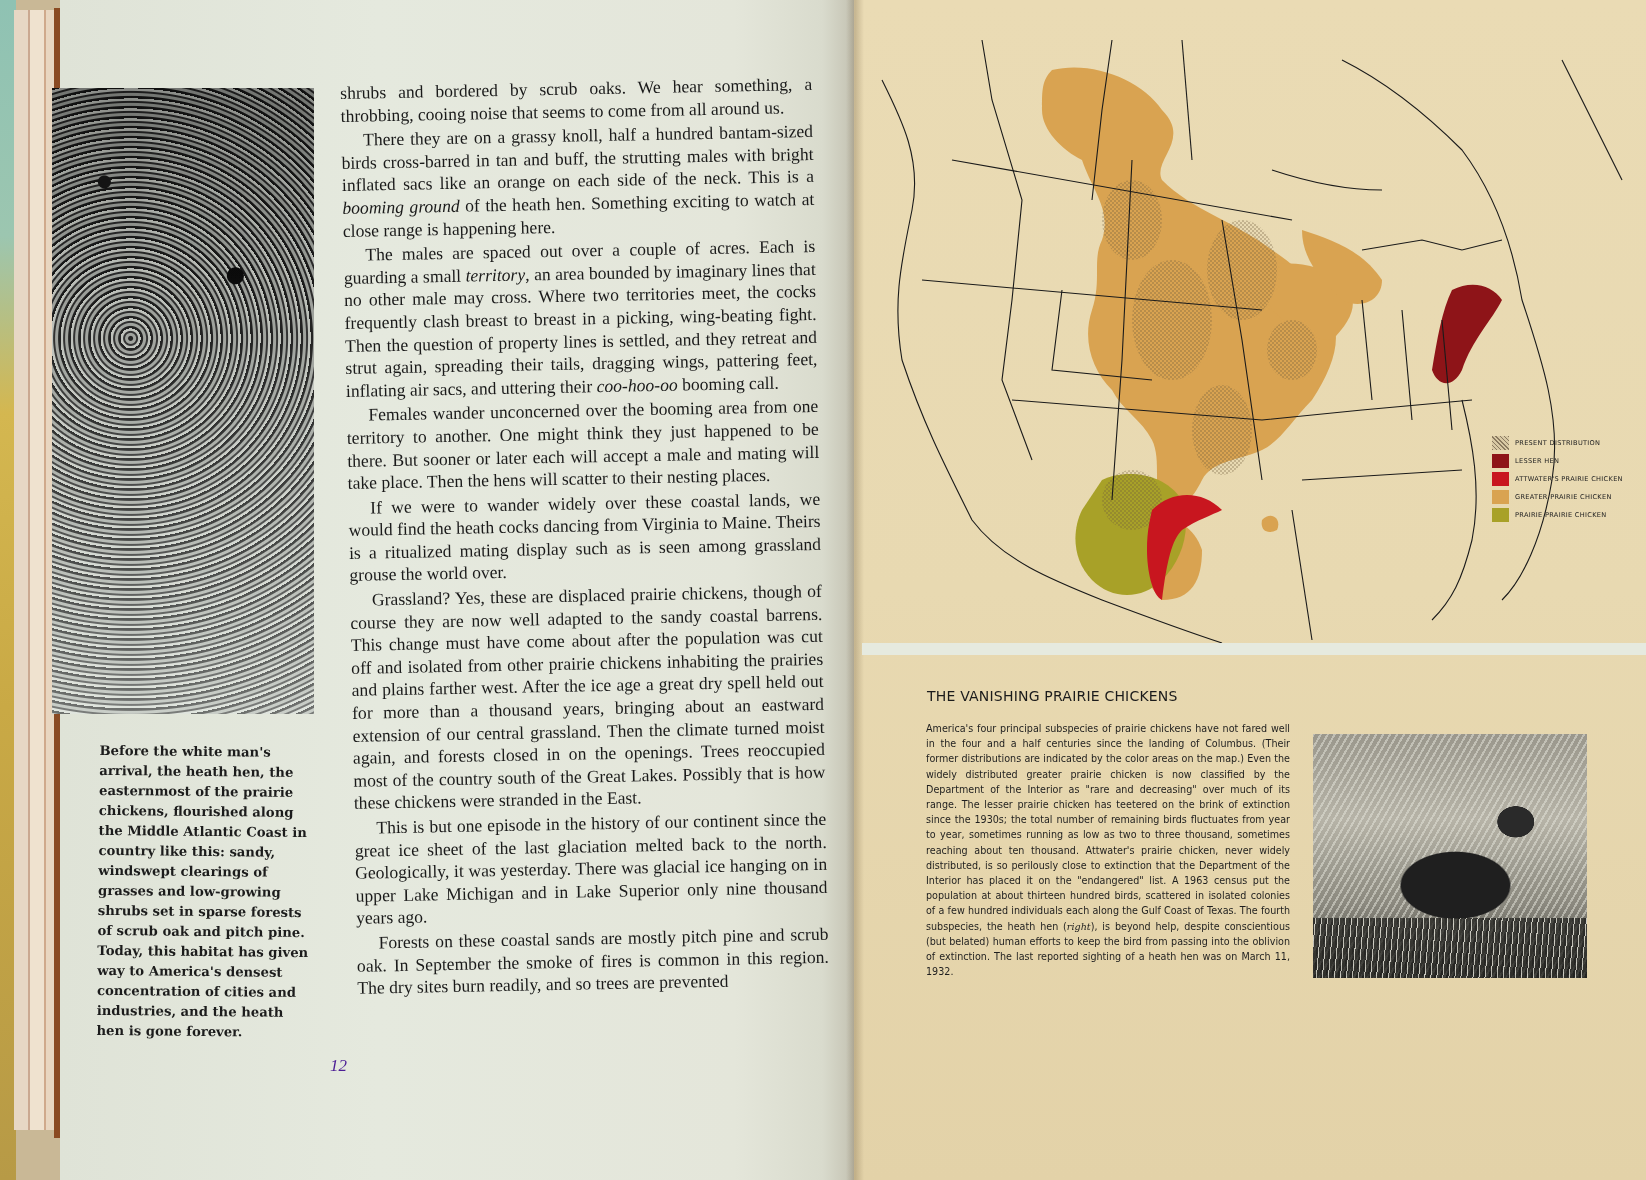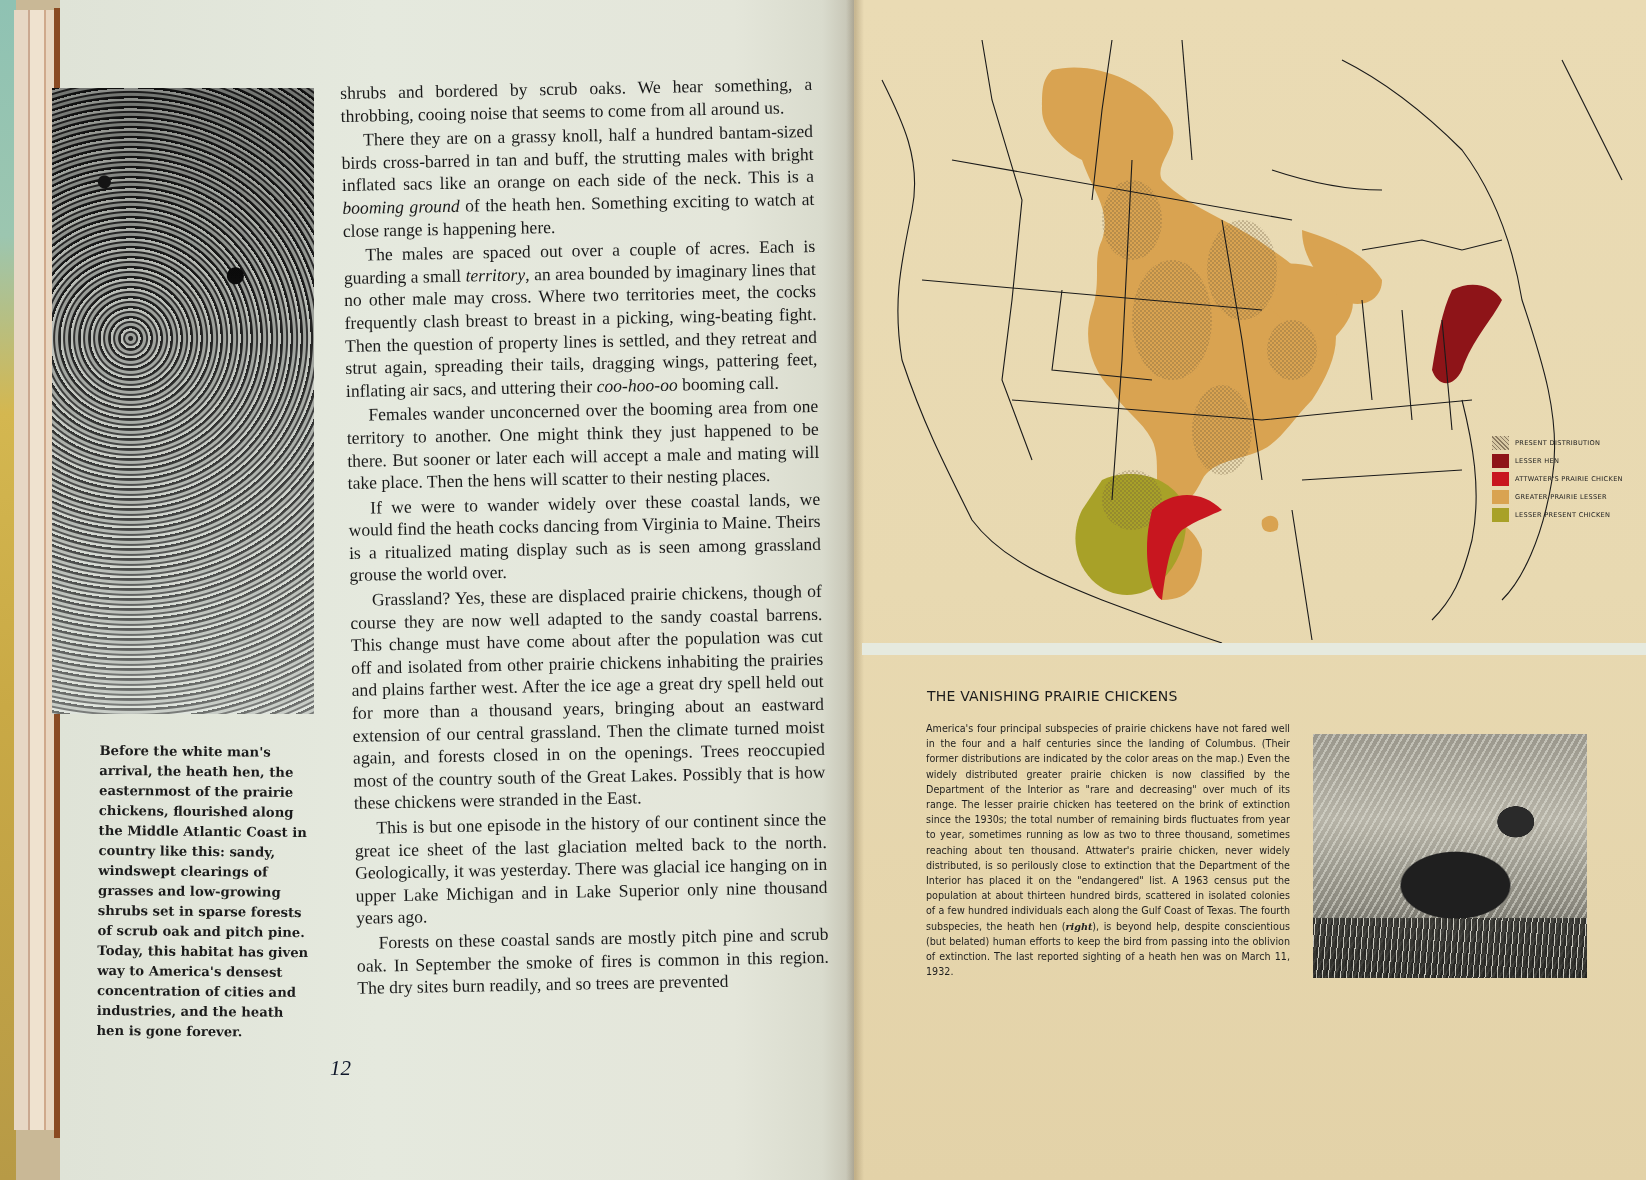--- a/index.html
+++ b/index.html
@@ -50,21 +50,21 @@
     position: absolute; left: 340px; top: 82px; width: 472px;
     font-family: "Liberation Serif", serif; font-size: 17.6px; line-height: 22.6px; color: #1a1a1a;
     text-align: justify; transform: rotate(-1.1deg); transform-origin: top left;
   }
   .body-col p { margin: 0 0 2px 0; text-indent: 22px; }
   .body-col p.first { text-indent: 0; }
   .body-col em { font-style: italic; }
 
   .page-num {
     position: absolute; left: 330px; top: 1056px;
-    font-family: "Liberation Serif", serif; font-style: italic; font-size: 21px; color: #0f172a;
+    font-family: "Liberation Serif", serif; font-style: italic; font-size: 17px; color: #4c1d95;
   }
 
   
   .map-wrap { position: absolute; left: 862px; top: 40px; width: 784px; height: 603px; overflow: hidden; }
   .map-svg { width: 784px; height: 603px; display: block; }
   .divider-band { position: absolute; left: 862px; top: 643px; width: 784px; height: 12px; background: #e6eadf; }
 
   .legend { position: absolute; left: 1492px; top: 434px; width: 150px; }
   .legend-item { display: flex; align-items: center; height: 18px; margin-bottom: 0px; }
   .legend-swatch { width: 17px; height: 14px; margin-right: 6px; flex: 0 0 auto; }
@@ -72,21 +72,21 @@
   .swatch-hatch { background: repeating-linear-gradient(45deg, #8a7a60 0 1px, #d8c9a4 1px 3px), #c2b18e; }
 
   .right-heading {
     position: absolute; left: 927px; top: 688px;
     font-family: "DejaVu Sans", sans-serif; font-weight: normal; font-size: 14px; letter-spacing: 0.2px; color: #1b1b1b;
   }
   .right-text {
     position: absolute; left: 926px; top: 721px; width: 364px;
     font-family: "DejaVu Sans", sans-serif; font-size: 9.6px; line-height: 15.2px; color: #1e1e1e; text-align: justify;
   }
-  .right-text em { font-family: "DejaVu Serif", serif; font-style: italic; font-weight: bold; }
+  .right-text em { font-family: "DejaVu Serif", serif; font-style: italic; }
 
   .photo-bird {
     position: absolute; left: 1313px; top: 734px; width: 274px; height: 244px;
     background:
       radial-gradient(ellipse 90px 55px at 52% 62%, #1f1f1f 0 60%, transparent 62%),
       radial-gradient(ellipse 26px 22px at 74% 36%, #2a2a2a 0 70%, transparent 72%),
       repeating-linear-gradient(120deg, rgba(230,230,220,0.5) 0 2px, transparent 2px 6px),
       linear-gradient(180deg, #9a978c 0%, #b6b3a7 35%, #8a887e 70%, #3b3a35 100%);
   }
   .photo-bird::after {
@@ -186,24 +186,24 @@
   <div class="legend-item">
     <span class="legend-swatch" style="background:#8e1418"></span>
     <span class="legend-label">LESSER HEN</span>
   </div>
   <div class="legend-item">
     <span class="legend-swatch" style="background:#c8161f"></span>
     <span class="legend-label">ATTWATER'S PRAIRIE CHICKEN</span>
   </div>
   <div class="legend-item">
     <span class="legend-swatch" style="background:#d9a351"></span>
-    <span class="legend-label">GREATER PRAIRIE LESSER</span>
+    <span class="legend-label">GREATER PRAIRIE CHICKEN</span>
   </div>
   <div class="legend-item">
     <span class="legend-swatch" style="background:#a8a128"></span>
-    <span class="legend-label">LESSER PRESENT CHICKEN</span>
+    <span class="legend-label">PRAIRIE PRAIRIE CHICKEN</span>
   </div>
 </div>
 
 <div class="right-heading">THE VANISHING PRAIRIE CHICKENS</div>
 <div class="right-text"><span>America's four principal subspecies of prairie chickens have not fared well in the four and a half centuries since the landing of Columbus. (Their former distributions are indicated by the color areas on the map.) Even the widely distributed greater prairie chicken is now classified by the Department of the Interior as "rare and decreasing" over much of its range. The lesser prairie chicken has teetered on the brink of extinction since the 1930s; the total number of remaining birds fluctuates from year to year, sometimes running as low as two to three thousand, sometimes reaching about ten thousand. Attwater's prairie chicken, never widely distributed, is so perilously close to extinction that the Department of the Interior has placed it on the "endangered" list. A 1963 census put the population at about thirteen hundred birds, scattered in isolated colonies of a few hundred individuals each along the Gulf Coast of Texas. The fourth subspecies, the heath hen (</span><em>right</em><span>), is beyond help, despite conscientious (but belated) human efforts to keep the bird from passing into the oblivion of extinction. The last reported sighting of a heath hen was on March 11, 1932.</span></div>
 
 <div class="photo-bird" title="black-and-white photograph of a heath hen standing in grass"></div>
 
 </body></html>

